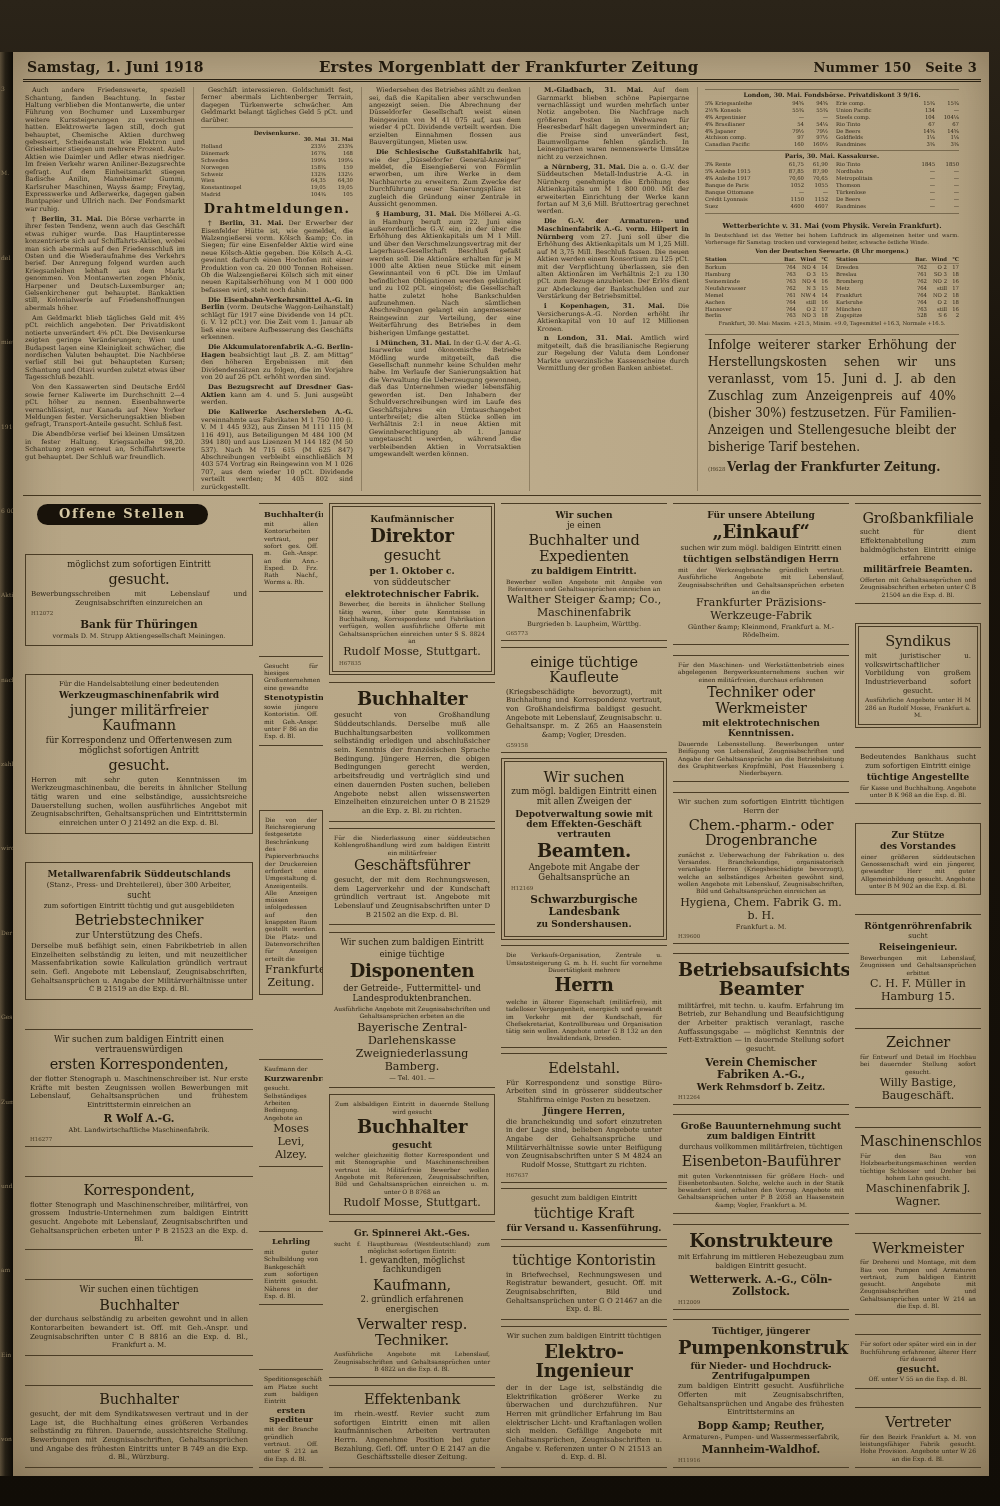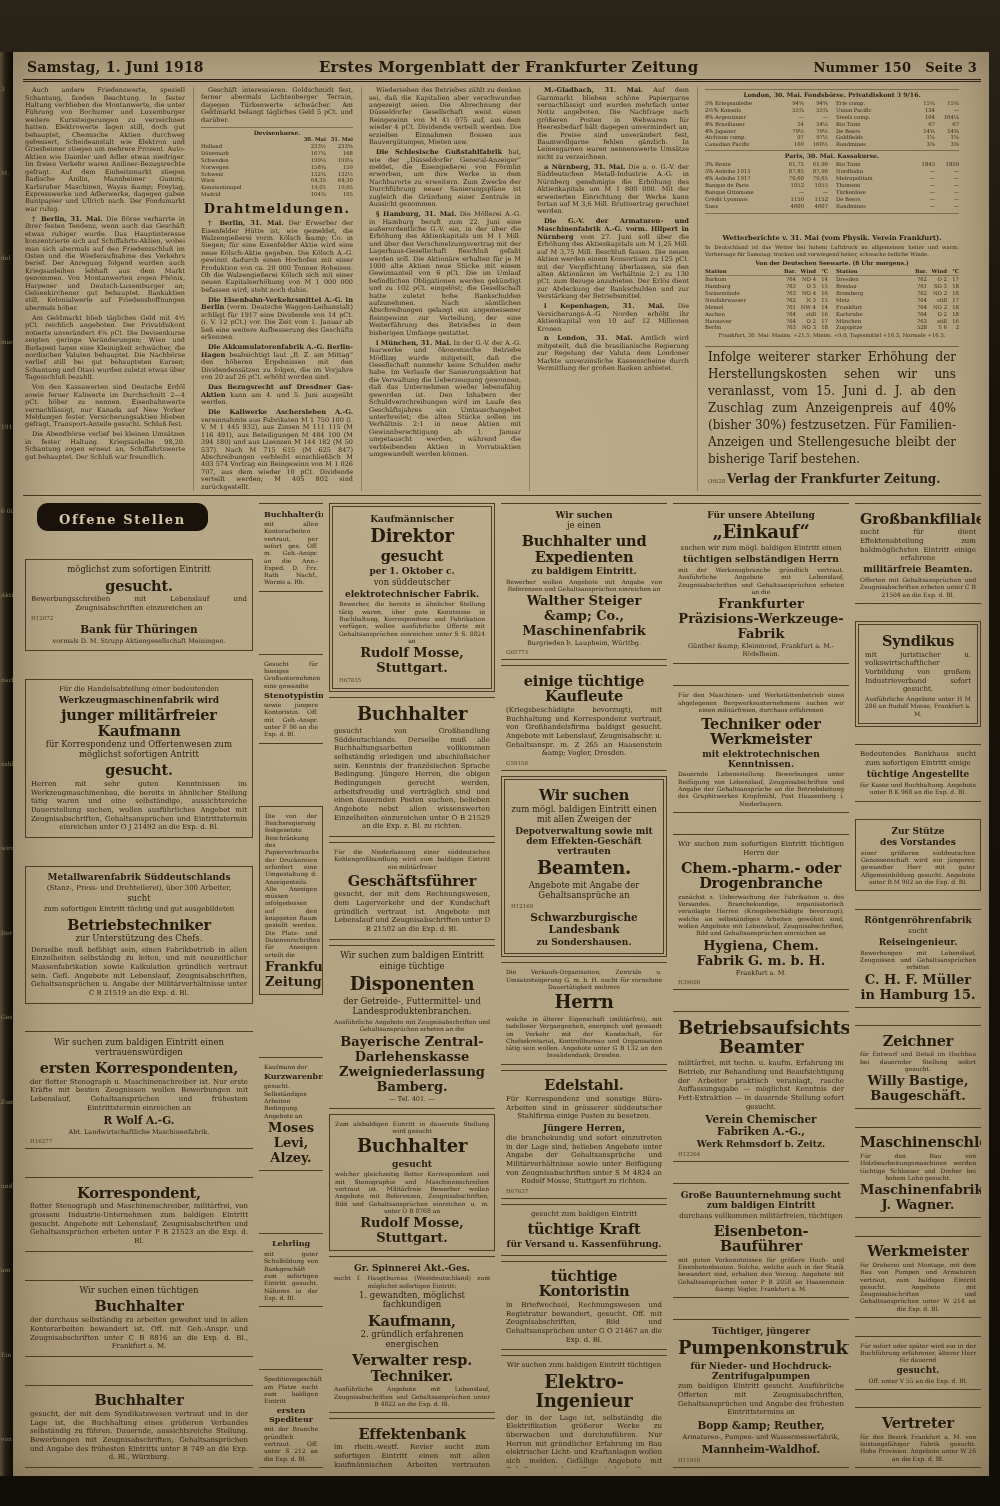--- a/index.html
+++ b/index.html
@@ -47,50 +47,50 @@
   .qcol{flex:1;min-width:0}
   .qrow,.srow{display:flex}
   .qrow .qn{flex:1;white-space:nowrap;overflow:hidden}
   .qrow .qv{width:24px;text-align:right;white-space:nowrap}
   .srow span{white-space:nowrap;overflow:hidden}
   .srow .sn{flex:1}
   .srow .sb{width:16px;text-align:right}
   .srow .sw{width:20px;text-align:right}
   .srow .st{width:12px;text-align:right}
   .srow.sh{font-weight:bold;border-bottom:1px solid rgba(62,49,27,.4)}
-  .wtitle{font-weight:bold;font-size:6.8px;text-align:center;margin-top:4px;border-top:1px solid rgba(62,49,27,.5);padding-top:20px}
+  .wtitle{font-weight:bold;font-size:6.8px;text-align:center;margin-top:4px;border-top:1px solid rgba(62,49,27,.5);padding-top:8px}
   .wtext{text-align:justify;margin:1px 0 2px}
   .wsub{font-weight:bold;font-size:5.8px;text-align:center;margin:1px 0}
   .wfoot{margin-top:1px;text-align:center}
   
   .notice{margin-top:7px;padding:2px 3px 2px;border-top:1px solid rgba(62,49,27,.6)}
   .notice-text{font-size:12px;line-height:1.42;text-align:justify;color:#241c0d}
   .notice-foot{display:flex;align-items:baseline;margin-top:4px}
   .notice-ref{font-size:5.5px;color:#463a24}
   .notice-sig{font-size:12px;font-weight:bold;margin:0 auto;padding-right:14px}
   
   .ads{display:flex;gap:6px;padding:7px 2px 0 2px;height:972px;overflow:hidden}
   .acol{flex:none;display:flex;flex-direction:column;justify-content:space-between;gap:5px;height:100%;overflow:hidden}
   .w228{width:228px}.w64{width:64px}.w166{width:166px}.w176{width:176px}.w126{width:126px}
   .ad{padding:4px 5px;text-align:center;color:#251d0f}
   .ad.b0{border-top:1px solid #4a3c25;border-bottom:1px solid #4a3c25}
   .ad.b1{border:1px solid #4a3c25}
   .ad.b2{border:4px double #4a3c25;padding:5px 6px}
   .ad.banner{border:none;padding:0;text-align:left}
   .bannertxt{display:inline-block;background:#18120a;color:#d6c8a4;font-size:13px;font-weight:bold;
-    letter-spacing:1.6px;padding:9px 22px 4px;border-radius:11px;margin-left:12px}
+    letter-spacing:1.6px;padding:2px 22px 4px;border-radius:11px;margin-left:12px}
   .ad .t{font-size:6px;line-height:1.22;text-align:justify;text-align-last:center;margin:1px 0}
   .ad .s{font-size:7px;line-height:1.24;text-align:justify;text-align-last:center;margin:1px 0}
   .ad .m{font-size:8.5px;line-height:1.15;margin:1.5px 0}
   .ad .mb{font-size:9px;font-weight:bold;line-height:1.12;margin:1.5px 0}
-  .ad .x{font-size:14.5px;font-weight:bold;line-height:1.05;margin:2.5px 0;letter-spacing:-.2px}
+  .ad .x{font-size:14.5px;font-weight:normal;line-height:1.05;margin:2.5px 0;letter-spacing:-.2px}
   .ad .xx{font-size:18px;font-weight:bold;line-height:1.04;margin:3px 0;letter-spacing:-.3px}
   .ad .nb{font-size:10.5px;font-weight:bold;margin:2px 0}
   .ad .c{font-size:6.5px;margin:1px 0}
-  .ad .bolds{font-size:13px;font-weight:bold;margin:1px 0}
+  .ad .bolds{font-size:11px;font-weight:normal;margin:1px 0}
   .ad .ref{font-size:5.5px;text-align:left;margin-top:2px;color:#463a24}
   .w64 .ad .mb{font-size:8px}
   .w64 .ad .t{text-align-last:left}
 </style>
 </head>
 <body>
 
 <div class="scan">
 
   <div class="edge-left">
@@ -770,20 +770,27 @@
           </div>
           <div class="ad b0">
 
             <div class="ln mb">Große Bauunternehmung sucht zum baldigen Eintritt</div>
             <div class="ln s">durchaus vollkommen militärfreien, tüchtigen</div>
             <div class="ln x">Eisenbeton-Bauführer</div>
             <div class="ln t">mit guten Vorkenntnissen für größere Hoch- und Eisenbetonbauten. Solche, welche auch in der Statik bewandert sind, erhalten den Vorzug. Angebote mit Gehaltsansprüchen unter P B 2058 an Haasenstein &amp;amp; Vogler, Frankfurt a. M.</div>
           </div>
           <div class="ad b0">
 
+            <div class="ln xx">Konstrukteure</div>
+            <div class="ln s">mit Erfahrung im mittleren Hebezeugbau zum baldigen Eintritt gesucht.</div>
+            <div class="ln nb">Wetterwerk. A.-G., Cöln-Zollstock.</div>
+            <div class="ln ref">H12009</div>
+          </div>
+          <div class="ad b0">
+
             <div class="ln mb">Tüchtiger, jüngerer</div>
             <div class="ln xx">Pumpenkonstrukteur</div>
             <div class="ln mb">für Nieder- und Hochdruck-Zentrifugalpumpen</div>
             <div class="ln s">zum baldigen Eintritt gesucht. Ausführliche Offerten mit Zeugnisabschriften, Gehaltsansprüchen und Angabe des frühesten Eintrittstermins an</div>
             <div class="ln nb">Bopp &amp;amp; Reuther,</div>
             <div class="ln c">Armaturen-, Pumpen- und Wassermesserfabrik,</div>
             <div class="ln nb">Mannheim-Waldhof.</div>
             <div class="ln ref">H11916</div>
           </div>
         </div>

